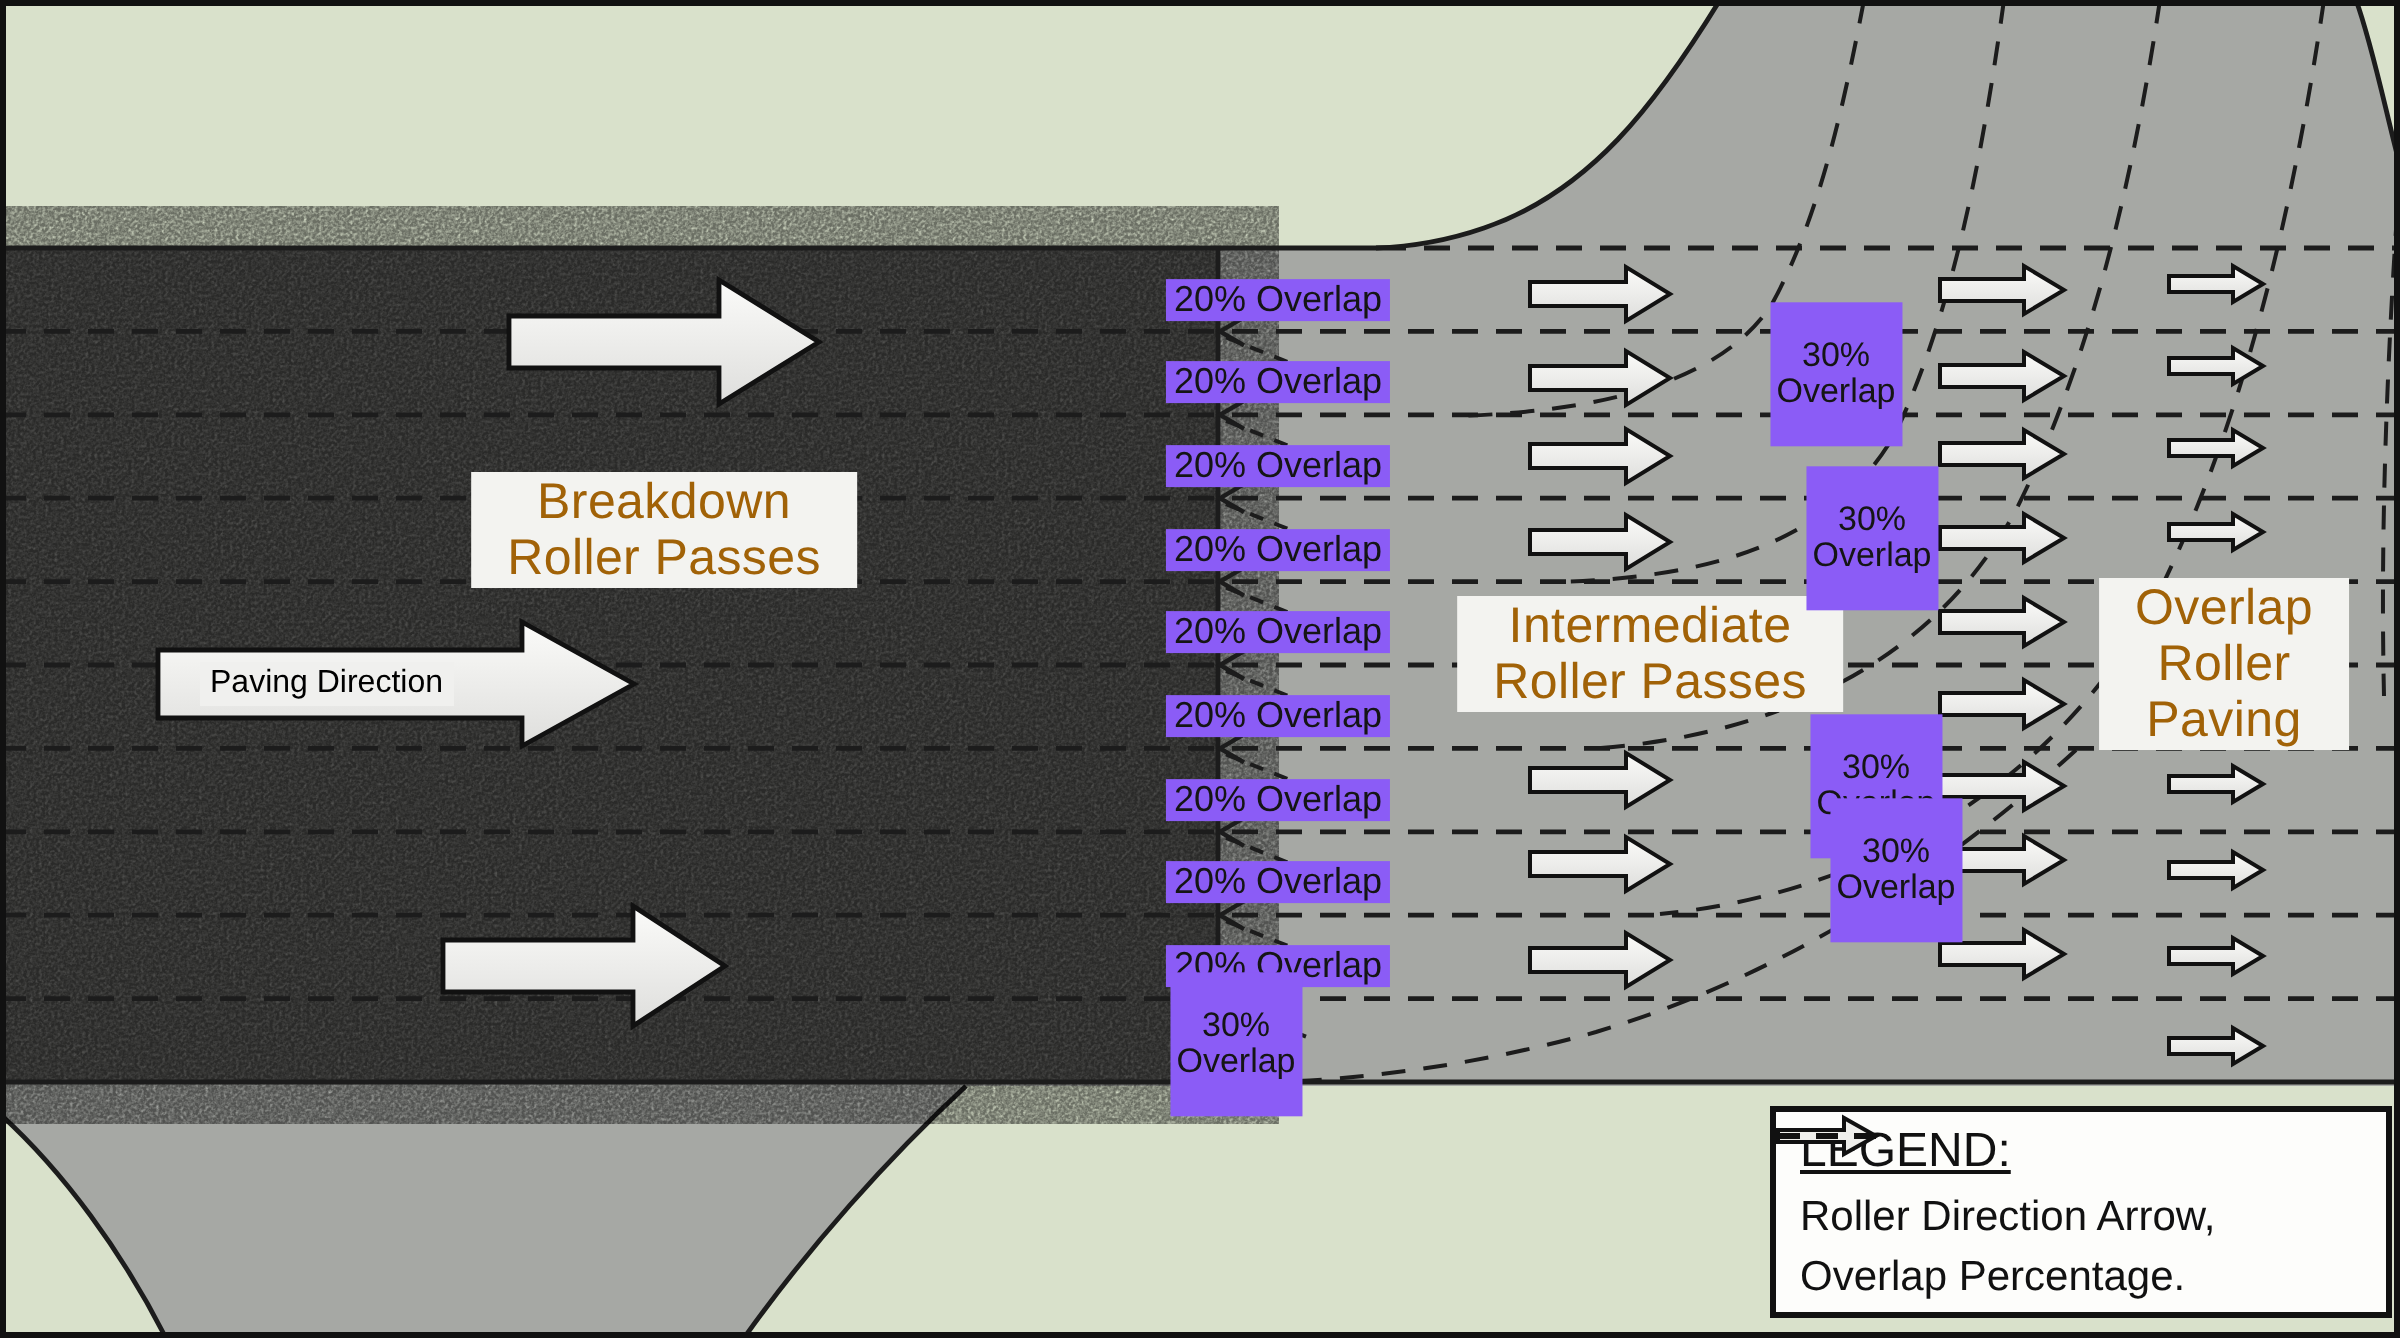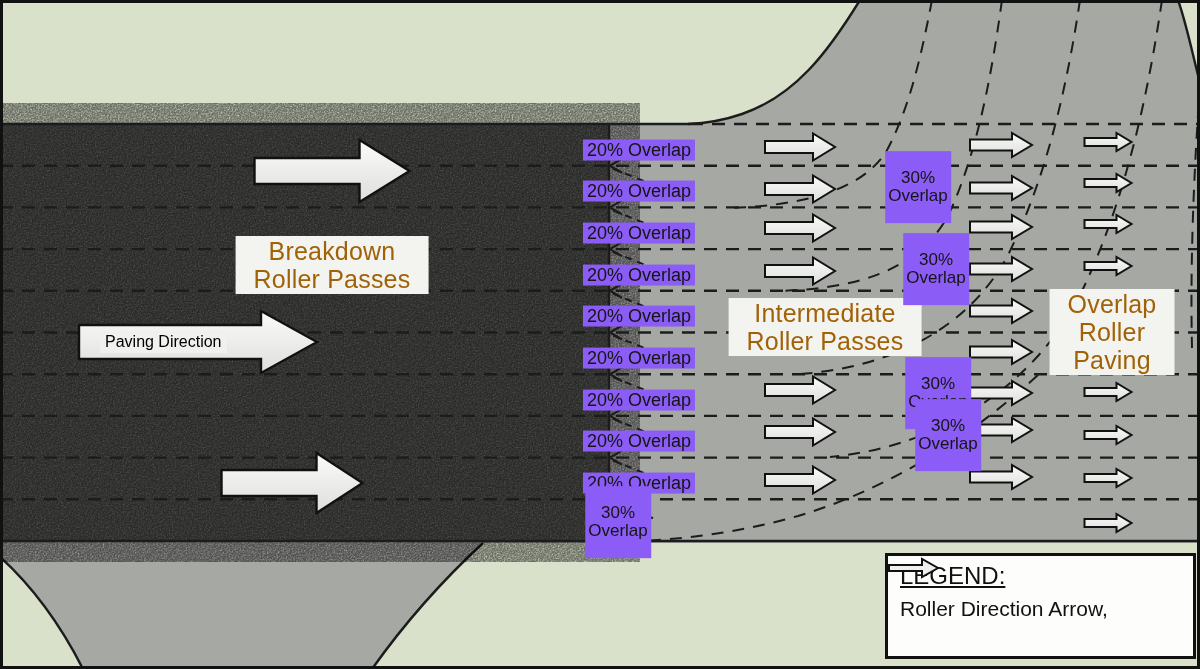--- a/index.html
+++ b/index.html
@@ -198,15 +198,21 @@
     </div>
 
   <div class="legend">
     <div class="legend-title">LEGEND:</div>
     <div class="legend-row">
       <svg class="legend-icon" width="52" height="24" viewBox="0 0 52 24">
         <path d="M1,9 L34,9 L34,3 L50,12 L34,21 L34,15 L1,15 Z" fill="#efefec" stroke="#111" stroke-width="2"></path>
       </svg>
       <span>Roller Direction Arrow,</span>
     </div>
+    <div class="legend-row">
+      <svg class="legend-icon" width="52" height="24" viewBox="0 0 52 24">
+        <line x1="1" y1="12" x2="51" y2="12" stroke="#111" stroke-width="3" stroke-dasharray="11 8"></line>
+      </svg>
+      <span>Overlap Percentage.</span>
+    </div>
   </div>
 
 </div>
 
 </body></html>

